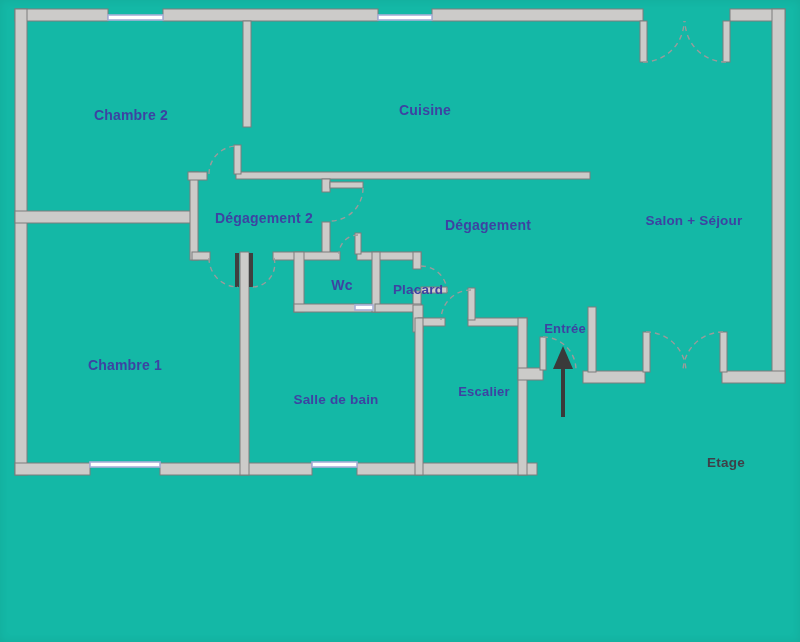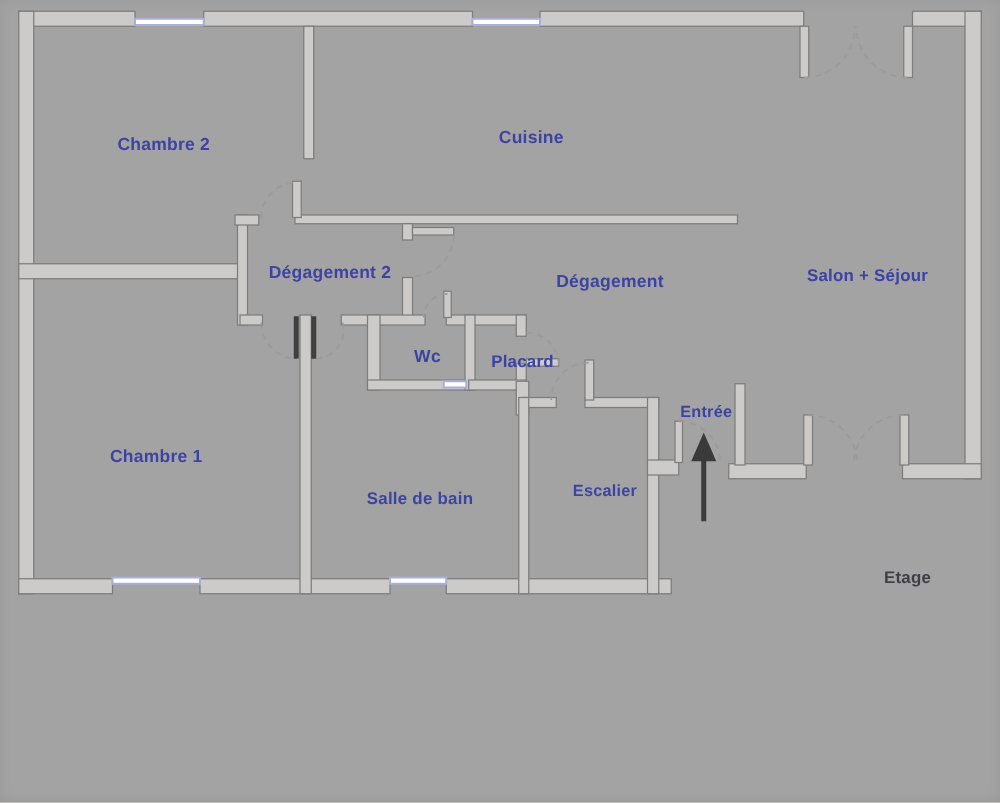--- a/index.html
+++ b/index.html
@@ -3,21 +3,21 @@
 <meta charset="utf-8">
 <style>
   html,body{margin:0;padding:0;}
   body{
     width:800px;height:642px;
     font-family:"Liberation Sans", sans-serif;
     background:#f3f2f0;
   }
   .stage{
     position:relative;width:800px;height:642px;
-    background:#a3a3a3;
+    background:#14b8a6;
     box-shadow:inset 0 0 10px rgba(0,0,0,0.07);
     overflow:hidden;
   }
   svg{position:absolute;left:0;top:0;}
   .room-label{
     font-family:"Liberation Sans", sans-serif;
     font-weight:600;
     letter-spacing:0.2px;
   }
 </style>

